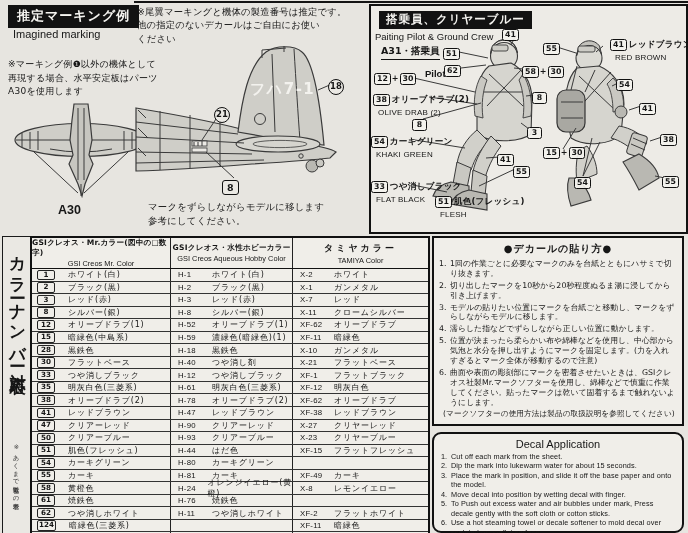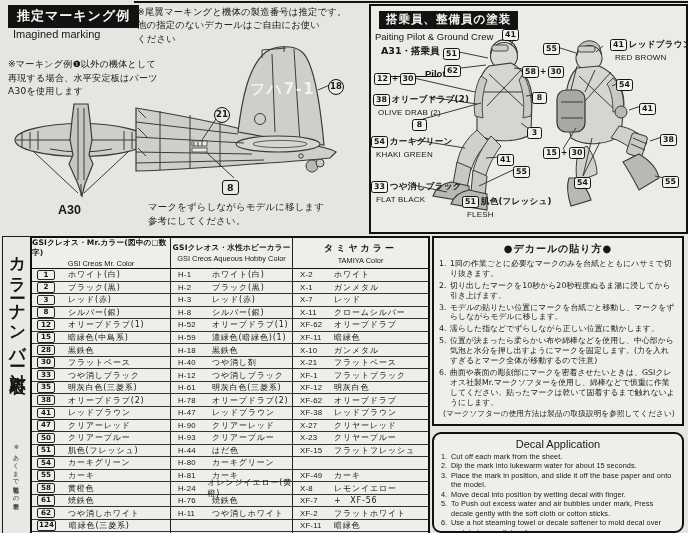--- a/index.html
+++ b/index.html
@@ -30,21 +30,21 @@
     background:#ebe9e4;text-align:center;line-height:13px;font-size:8.5px;font-weight:bold;}
   .tc-box{display:inline-block;border:1.3px solid #111;border-radius:3px;background:#ebe9e4;
     padding:0 4px;line-height:13px;font-size:9.5px;font-weight:bold;}
 
   
   #crew-box{left:369px;top:4px;width:315px;height:226px;border:2px solid #111;background:#edebe6;}
   #crew-title{position:absolute;left:8px;top:5px;background:#121212;color:#f5f4f0;
     font-size:11.5px;font-weight:bold;padding:1px 7px 2px;letter-spacing:1px;}
   #crew-subtitle{position:absolute;left:4px;top:25px;font-size:9.5px;font-family:"Liberation Sans",sans-serif;}
   #crew-figure-label{position:absolute;left:10px;top:39px;font-size:9.5px;font-weight:bold;
-    border-bottom:1.2px solid #111;padding-bottom:18px;}
+    border-bottom:1.2px solid #111;padding-bottom:1px;}
   #crew-figure-sub{position:absolute;left:30px;top:62px;font-size:9.5px;font-weight:bold;
     font-family:"Liberation Sans",sans-serif;margin-left:24px;}
   #figures-svg{position:absolute;left:0;top:0;z-index:1;}
   .callout{position:absolute;z-index:2;font-weight:bold;white-space:nowrap;line-height:11px;}
   .cbox{display:inline-block;border:1px solid #111;border-radius:2.5px;background:rgba(243,242,238,.92);
     padding:0 2px;min-width:9px;text-align:center;line-height:10px;font-size:7.8px;vertical-align:middle;}
   .cplus{font-size:8px;margin:0 1px;vertical-align:middle;}
   .cjp{font-size:8.6px;margin-left:2px;vertical-align:middle;letter-spacing:.2px;}
   .cen{display:block;font-weight:normal;font-size:8px;margin:1px 0 0 5px;
     font-family:"Liberation Sans",sans-serif;letter-spacing:.2px;}
@@ -193,39 +193,39 @@
     <path d="M268,148 C278,154 286,162 288,172 L268,184 C262,172 256,162 252,156 Z" fill="#b9b8b2" stroke="#3a3a3a" stroke-width="1.1"></path>
     <path d="M216,140 C222,148 226,158 226,168 L206,176 C204,162 206,150 208,144 Z" fill="#d1d0ca" stroke="#3a3a3a" stroke-width="1"></path>
     <path d="M206,172 C212,178 218,186 220,194 L200,200 C196,188 196,178 198,172 Z" fill="#b9b8b2" stroke="#3a3a3a" stroke-width="1.1"></path>
 
     <path class="ill-line" d="M145,29 L140,39 M88,46 L117,52 M90,62 L115,59 M34,70 L104,86 M58,91 L106,98
       M52,113 L110,97 M152,63 L143,62 M163,89 L155,90 M158,123 L150,117 M44,134 L94,142 M128,151 L115,152
       M144,163 L108,180 M42,179 L76,186
       M186,41 L205,47 M232,40 L225,46 M247,77 L241,80 M270,100 L258,104 M291,131 L279,135
       M192,143 L205,122 M212,170 L221,132 M212,170 L229,136 M294,172 L284,170"></path>
   </svg>
-  <div id="crew-title">搭乗員、整備員の塗装</div>
+  <div id="crew-title">搭乗員、クリヤーブルー</div>
   <div id="crew-subtitle">Paiting Pilot &amp; Ground Crew</div>
   <div id="crew-figure-label">A31・搭乗員</div>
   <div id="crew-figure-sub">Pilot</div>
   <div id="crew-callouts">
       <div class="callout" style="left: 131px; top: 22px;"><span class="cbox">41</span></div>
       <div class="callout" style="left: 72px; top: 41px;"><span class="cbox">51</span></div>
       <div class="callout" style="left: 73px; top: 58px;"><span class="cbox">62</span></div>
       <div class="callout" style="left: 3px; top: 66px;"><span class="cbox">12</span><span class="cplus">+</span><span class="cbox">30</span></div>
       <div class="callout" style="left: 2px; top: 87px;"><span class="cbox">38</span><span class="cjp">オリーブドラブ(2)</span><span class="cen">OLIVE DRAB (2)</span></div>
       <div class="callout" style="left: 41px; top: 112px;"><span class="cbox">8</span></div>
       <div class="callout" style="left: 151px; top: 59px;"><span class="cbox">58</span><span class="cplus">+</span><span class="cbox">30</span></div>
       <div class="callout" style="left: 161px; top: 85px;"><span class="cbox">8</span></div>
       <div class="callout" style="left: 156px; top: 120px;"><span class="cbox">3</span></div>
       <div class="callout" style="left: 0px; top: 129px;"><span class="cbox">54</span><span class="cjp">カーキグリーン</span><span class="cen">KHAKI GREEN</span></div>
       <div class="callout" style="left: 126px; top: 147px;"><span class="cbox">41</span></div>
       <div class="callout" style="left: 142px; top: 159px;"><span class="cbox">55</span></div>
       <div class="callout" style="left: 0px; top: 174px;"><span class="cbox">33</span><span class="cjp">つや消しブラック</span><span class="cen">FLAT BLACK</span></div>
-      <div class="callout" style="left: 64px; top: 189px; margin-left: 27px;"><span class="cbox">51</span><span class="cjp">肌色(フレッシュ)</span><span class="cen">FLESH</span></div>
+      <div class="callout" style="left: 64px; top: 189px;"><span class="cbox">51</span><span class="cjp">肌色(フレッシュ)</span><span class="cen">FLESH</span></div>
       <div class="callout" style="left: 172px; top: 36px;"><span class="cbox">55</span></div>
       <div class="callout" style="left: 229px; top: 32px; margin-left: 10px;"><span class="cbox">41</span><span class="cjp">レッドブラウン</span><span class="cen">RED BROWN</span></div>
       <div class="callout" style="left: 245px; top: 72px;"><span class="cbox">54</span></div>
       <div class="callout" style="left: 268px; top: 96px;"><span class="cbox">41</span></div>
       <div class="callout" style="left: 289px; top: 127px;"><span class="cbox">38</span></div>
       <div class="callout" style="left: 172px; top: 140px;"><span class="cbox">15</span><span class="cplus">+</span><span class="cbox">30</span></div>
       <div class="callout" style="left: 203px; top: 170px;"><span class="cbox">54</span></div>
       <div class="callout" style="left: 291px; top: 169px;"><span class="cbox">55</span></div>
     </div>
 </div>
@@ -501,24 +501,20 @@
       </div>
       <div class="crow">
         <div class="ccell c1 w1">
           <span class="numbox">61</span>
           <span class="cname">焼鉄色</span>
         </div>
         <div class="ccell c2 w2">
           <span class="cnum">H-76</span>
           <span class="cname">焼鉄色</span>
         </div>
-        <div class="ccell c3 w3">
-          <span class="cnum">XF-7</span>
-          <span class="cname">+　XF-56</span>
-        </div>
       </div>
       <div class="crow">
         <div class="ccell c1 w1">
           <span class="numbox">62</span>
           <span class="cname">つや消しホワイト</span>
         </div>
         <div class="ccell c2 w2">
           <span class="cnum">H-11</span>
           <span class="cname">つや消しホワイト</span>
         </div>

